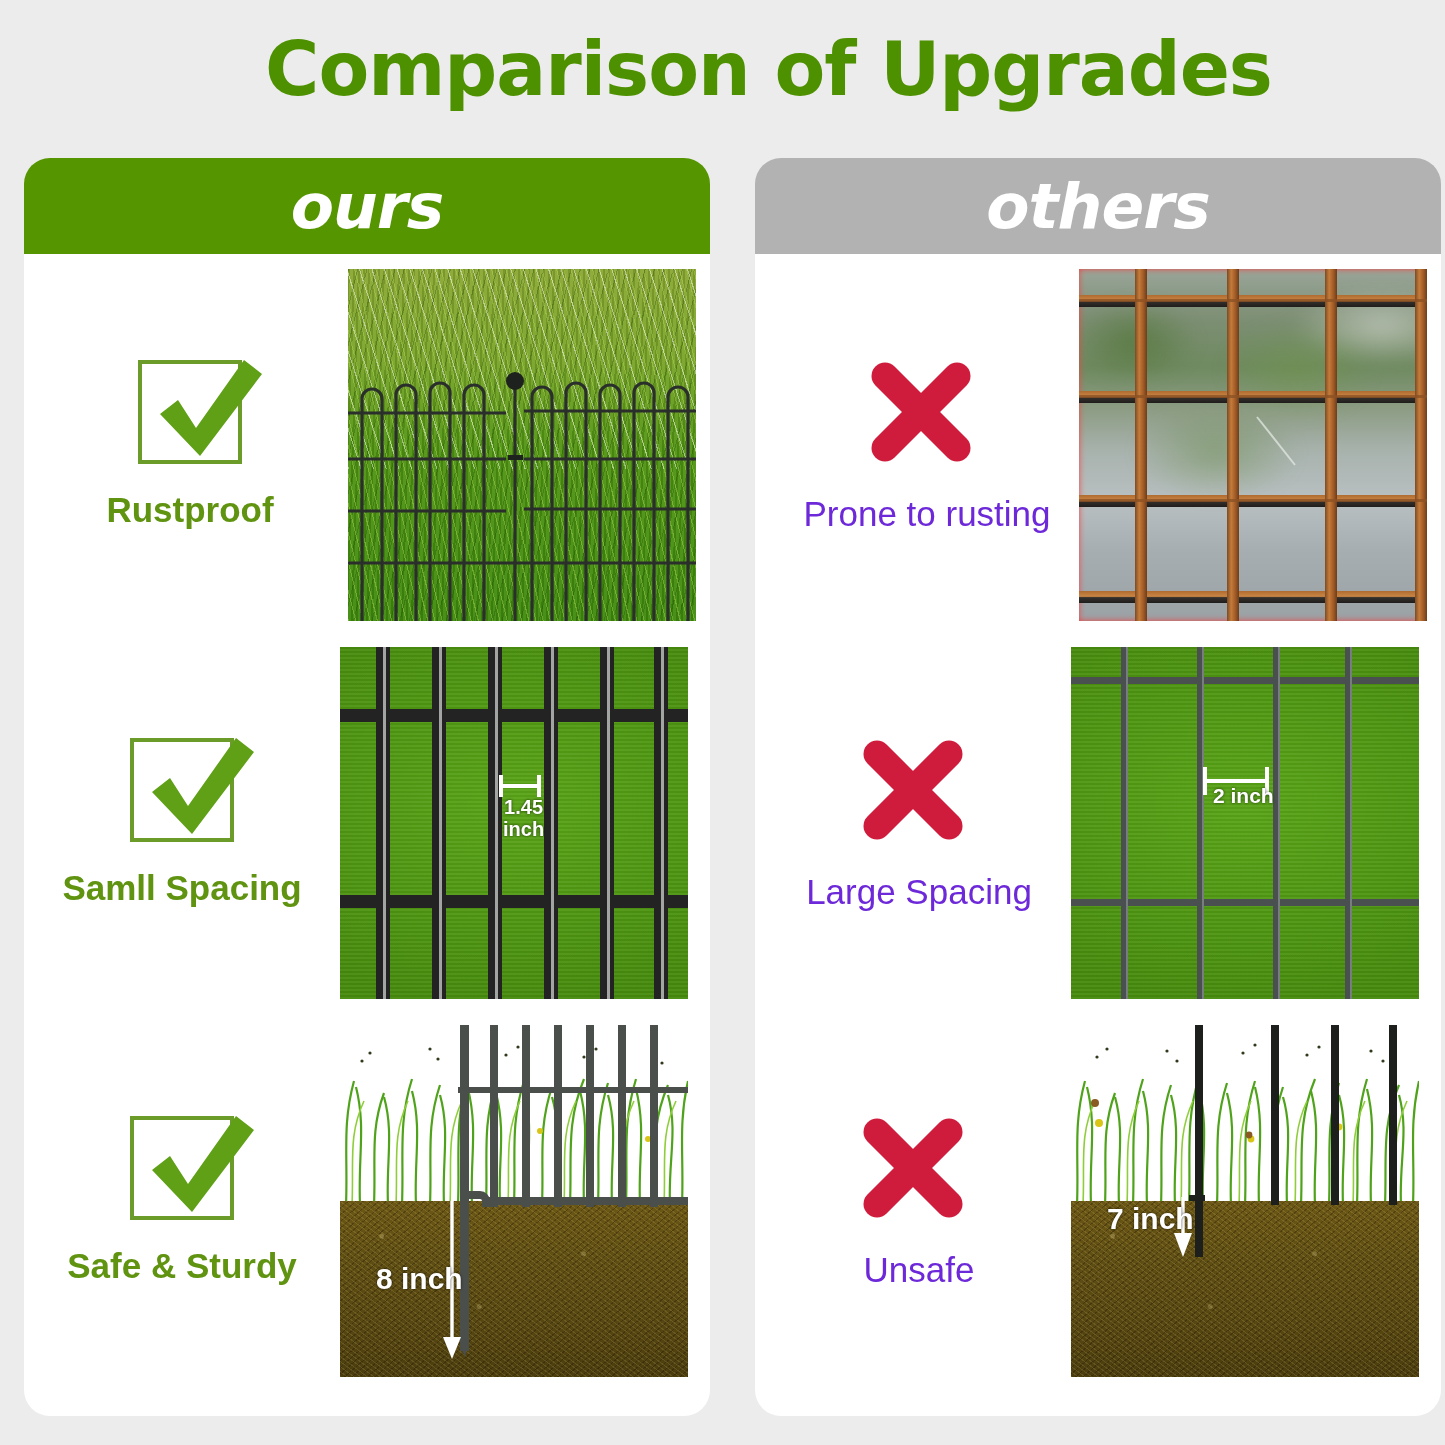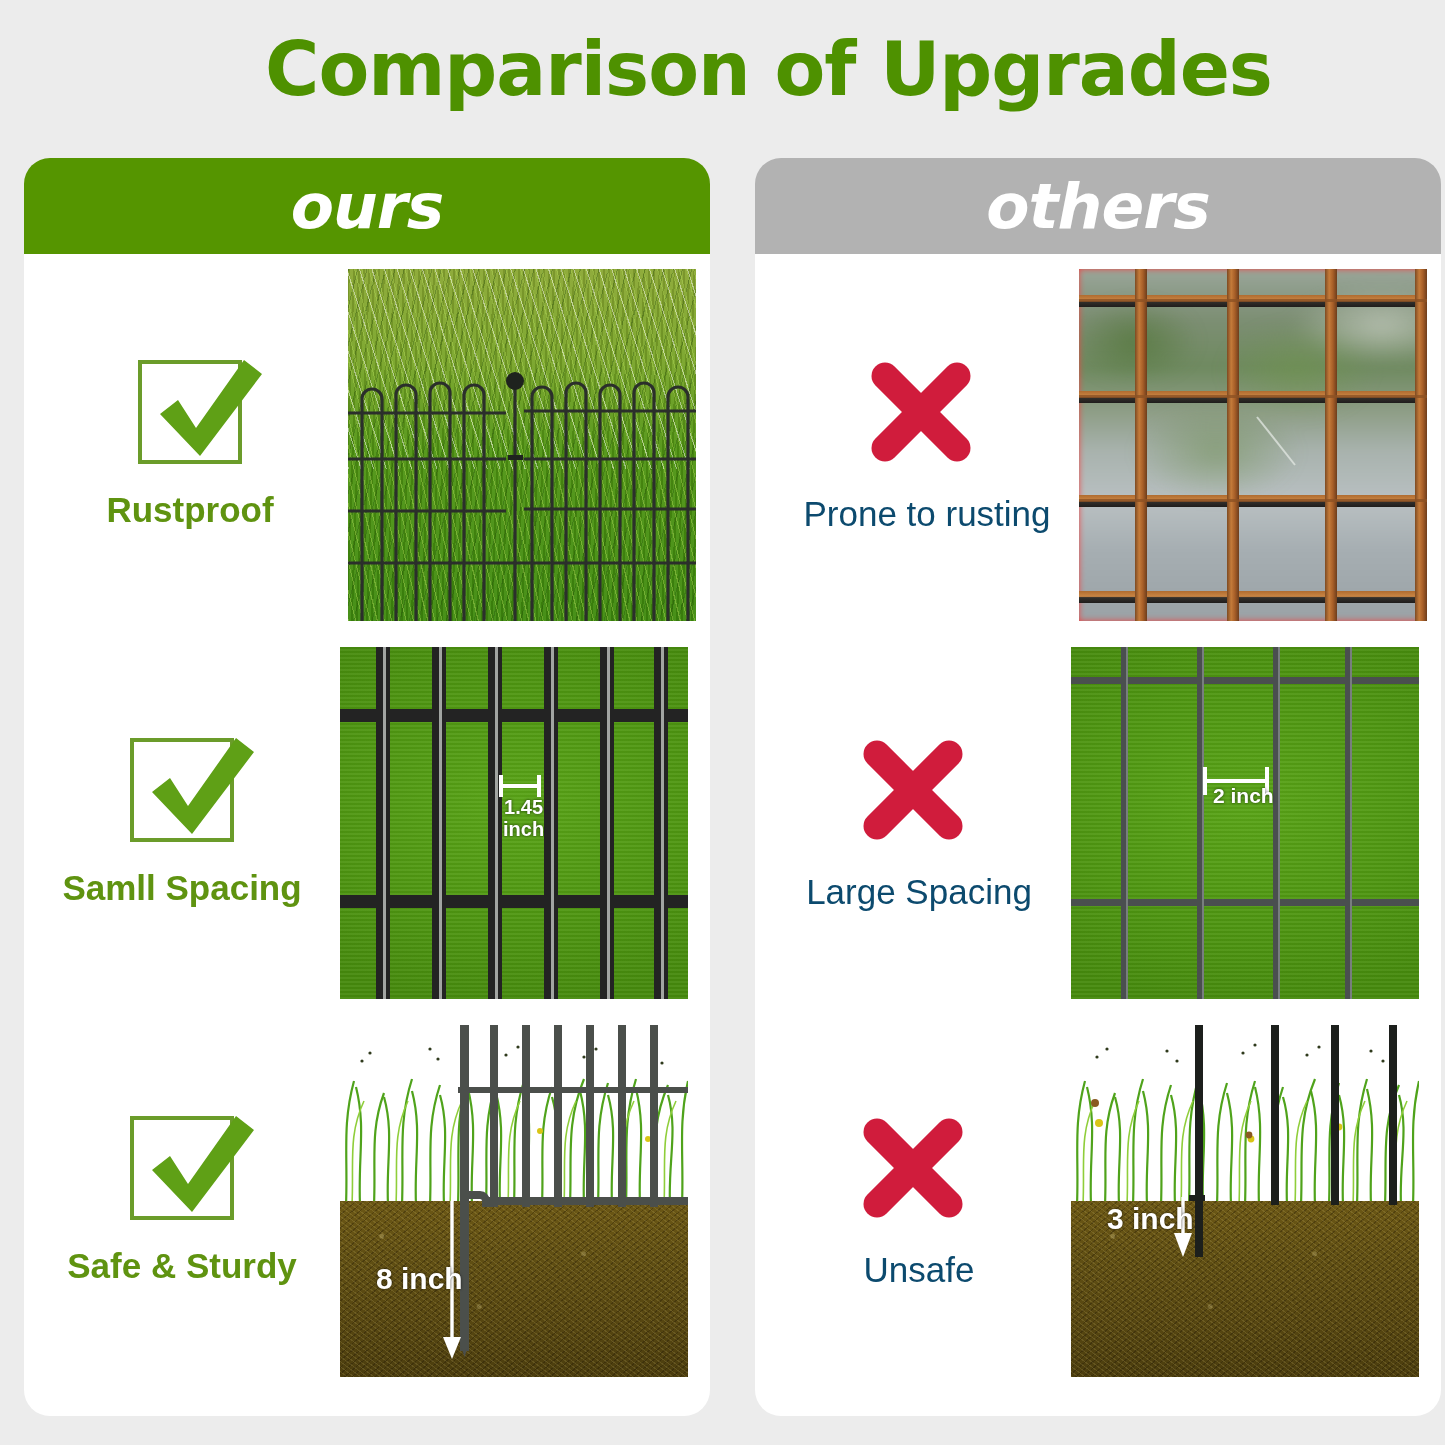--- a/index.html
+++ b/index.html
@@ -114,21 +114,21 @@
     margin-bottom: 26px;
   }
 
   .flabel {
     font-size: 35px;
     font-weight: bold;
     font-family: "Liberation Sans", sans-serif;
     white-space: nowrap;
   }
   .flabel.good { color: #5f9310; }
-  .flabel.bad  { color: #0c4a6e; font-weight: normal; margin-left: 12px; }
+  .flabel.bad  { color: #6d28d9; font-weight: normal; margin-left: 12px; }
 
   .pic-cell {
     width: 370px;
     display: flex;
     align-items: center;
     justify-content: flex-start;
   }
   .pic {
     position: relative;
     width: 348px;
@@ -611,21 +611,21 @@
                   <rect x="260" y="0" width="8" height="180"></rect>
                   <rect x="318" y="0" width="8" height="180"></rect>
                 </g>
                 <rect x="118" y="170" width="16" height="6" fill="#1c1f1c"></rect>
                 <g stroke="#ffffff" stroke-width="3.4" fill="none">
                   <line x1="112" y1="172" x2="112" y2="212"></line>
                 </g>
                 <path d="M103 208 L121 208 L112 232 Z" fill="#ffffff"></path>
               </svg>
             </div>
-            <div class="dim-text" id="dim-4">3 inch</div>
+            <div class="dim-text" id="dim-4">7 inch</div>
           </div>
         </div>
       </div>
 
     </div>
   </div>
 
 </div>
 
 </body></html>

